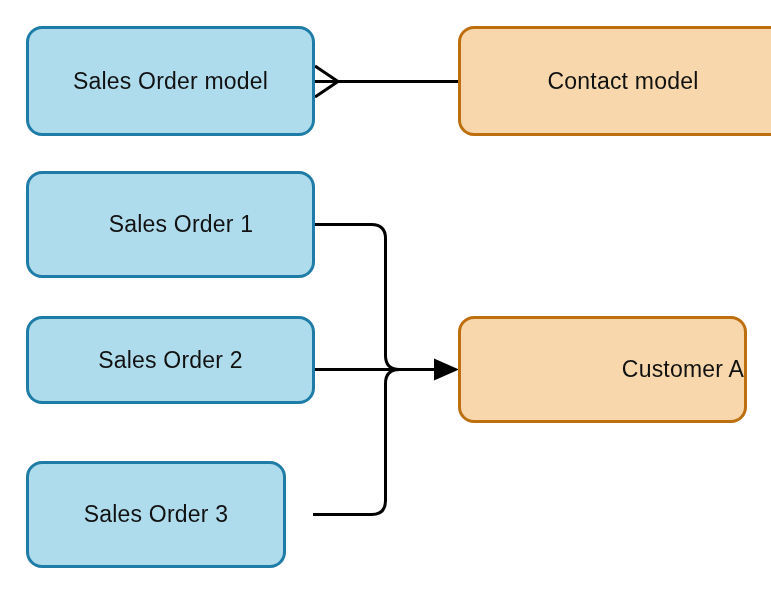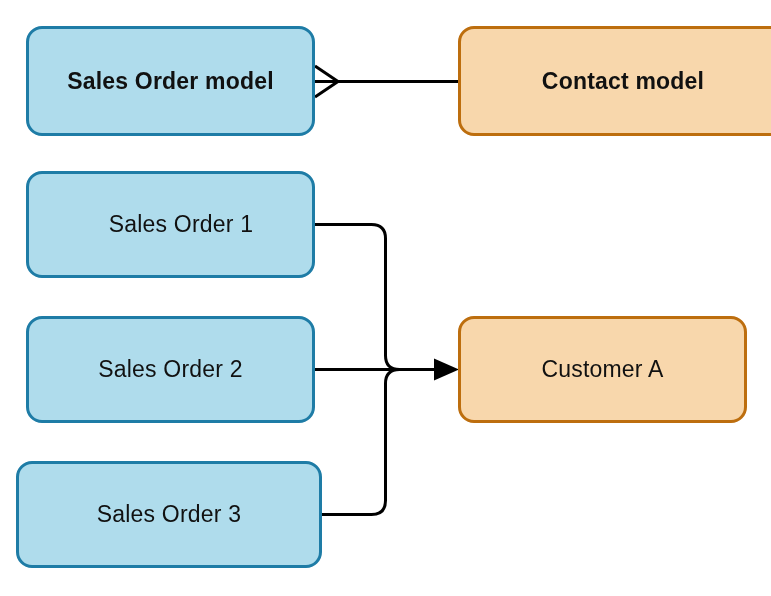--- a/index.html
+++ b/index.html
@@ -50,29 +50,29 @@
   }
   .node.blue {
     background: var(--blue-fill, #AFDCEC);
     border-color: var(--blue-border, #1E7CA6);
   }
   .node.orange {
     background: var(--orange-fill, #F8D7AC);
     border-color: var(--orange-border, #BD6E0E);
   }
   .node.bold {
-    font-weight: 700;
+    font-weight: 400;
   }
   
   #node-sales-order-model { left: 26px;  top: 26px;  width: 289px; height: 110px; }
   #node-contact-model     { left: 458px; top: 26px;  width: 330px; height: 110px; }
   #node-sales-order-1     { left: 26px;  top: 171px; width: 289px; height: 107px; padding-left: 21px; }
-  #node-sales-order-2     { left: 26px;  top: 316px; width: 289px; height: 107px; }
-  #node-sales-order-3     { left: 16px;  top: 461px; width: 306px; height: 107px; }
-  #node-customer-a        { left: 458px; top: 316px; width: 289px; height: 107px; }
+  #node-sales-order-2     { left: 26px;  top: 316px; width: 289px; height: 88px; }
+  #node-sales-order-3     { left: 26px;  top: 461px; width: 260px; height: 107px; }
+  #node-customer-a        { left: 458px; top: 316px; width: 289px; height: 107px; justify-content: flex-end; }
 </style>
 </head>
 <body>
 
 <div class="canvas">
 
   <svg class="edges-layer" viewBox="0 0 771 596" xmlns="http://www.w3.org/2000/svg">
 
     <path class="edge" d="M 314 81.5 H 458"></path>
     <path class="edge" d="M 315 66 L 338 81.5 L 315 97"></path>

